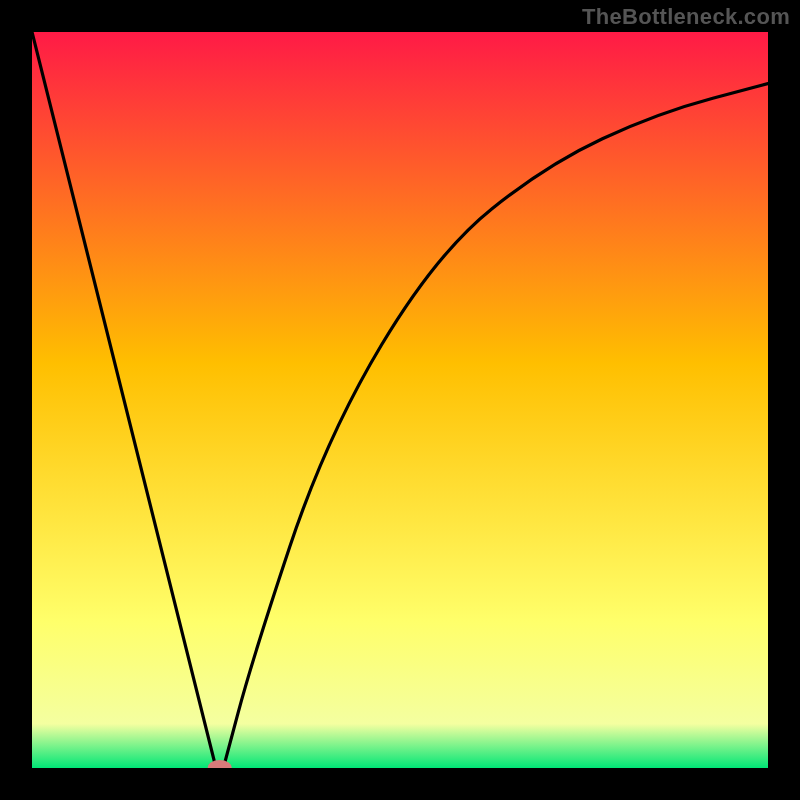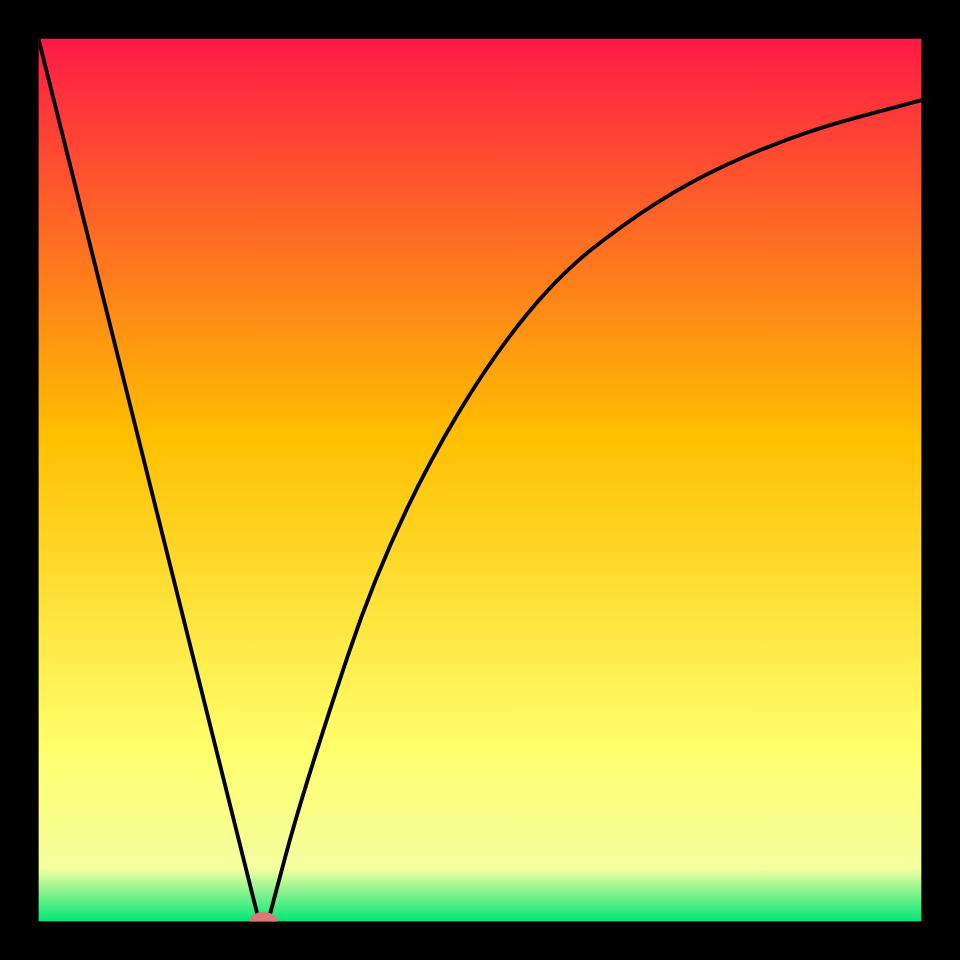--- a/index.html
+++ b/index.html
@@ -33,20 +33,21 @@
     top: 32px;
     width: 736px;
     height: 736px;
     display: block;
   }
 </style>
 </head>
 <body>
 
 <div class="frame">
+  <div class="attribution">TheBottleneck.com</div>
 
   <svg viewBox="0 0 736 736" preserveAspectRatio="none">
     <defs>
       <linearGradient id="bg-grad" x1="0" y1="0" x2="0" y2="1">
         <stop id="g0" offset="0%" stop-color="#ff1a46"></stop>
         <stop id="g1" offset="45%" stop-color="#ffbf00"></stop>
         <stop id="g2" offset="80%" stop-color="#ffff6a"></stop>
         <stop id="g25" offset="94%" stop-color="#f4ffa0"></stop>
         <stop id="g3" offset="100%" stop-color="#00e676"></stop>
       </linearGradient>

